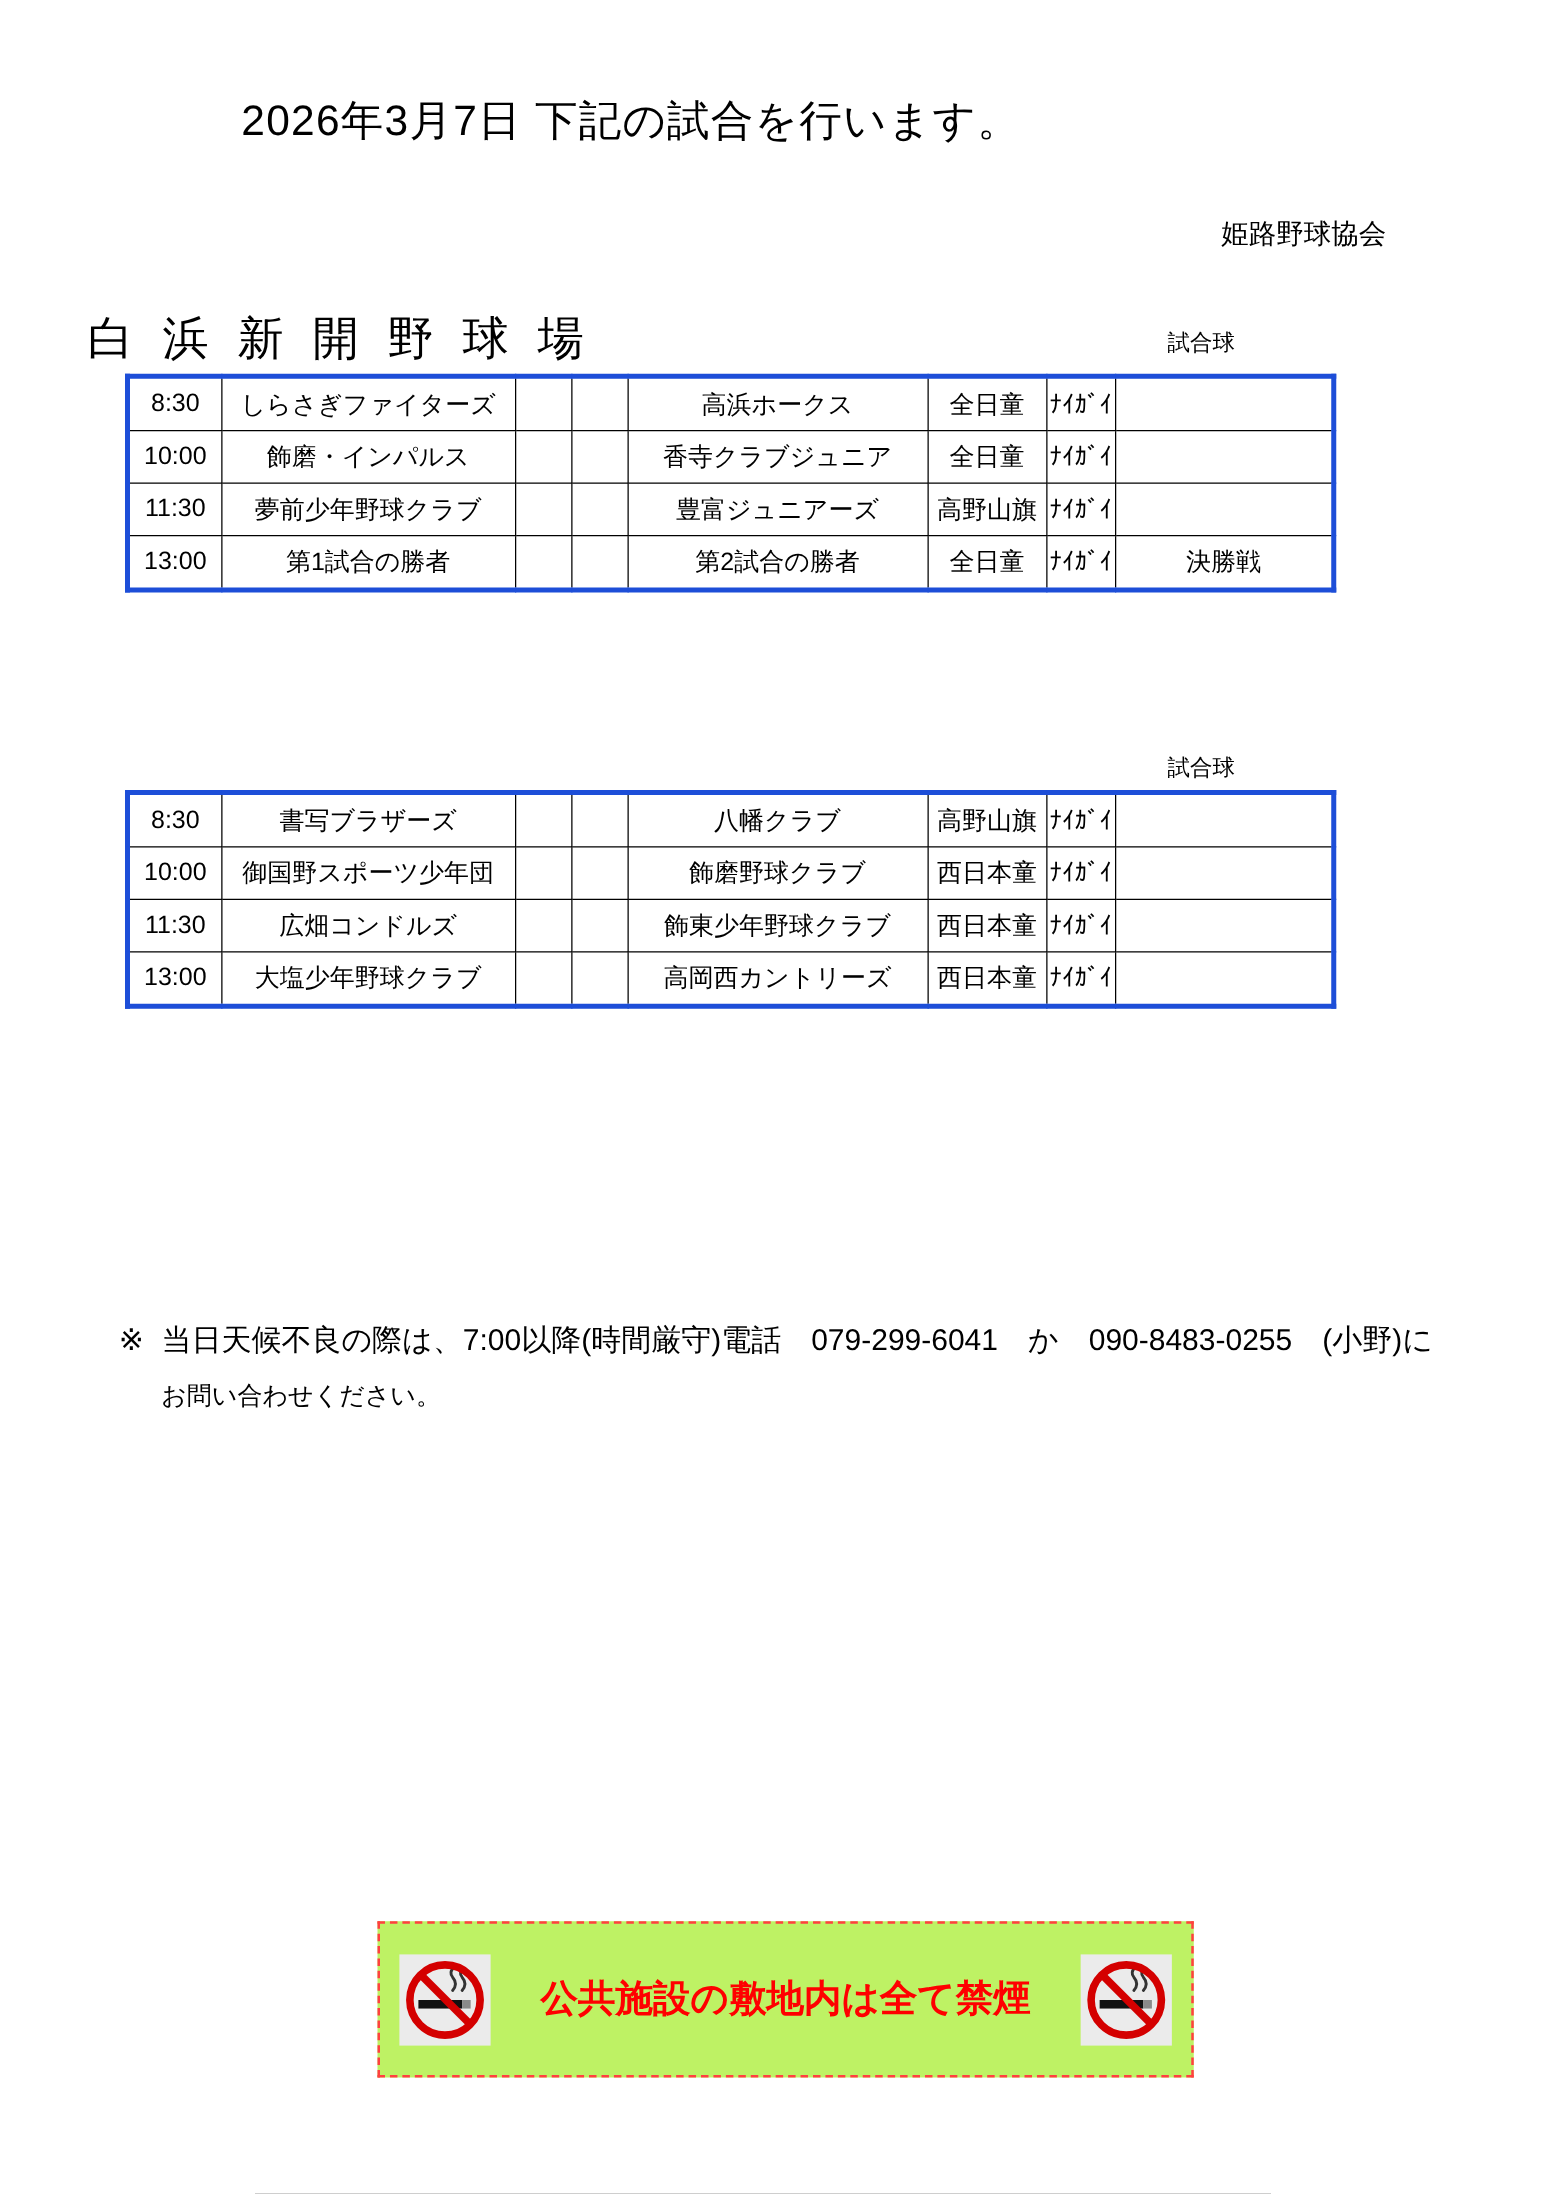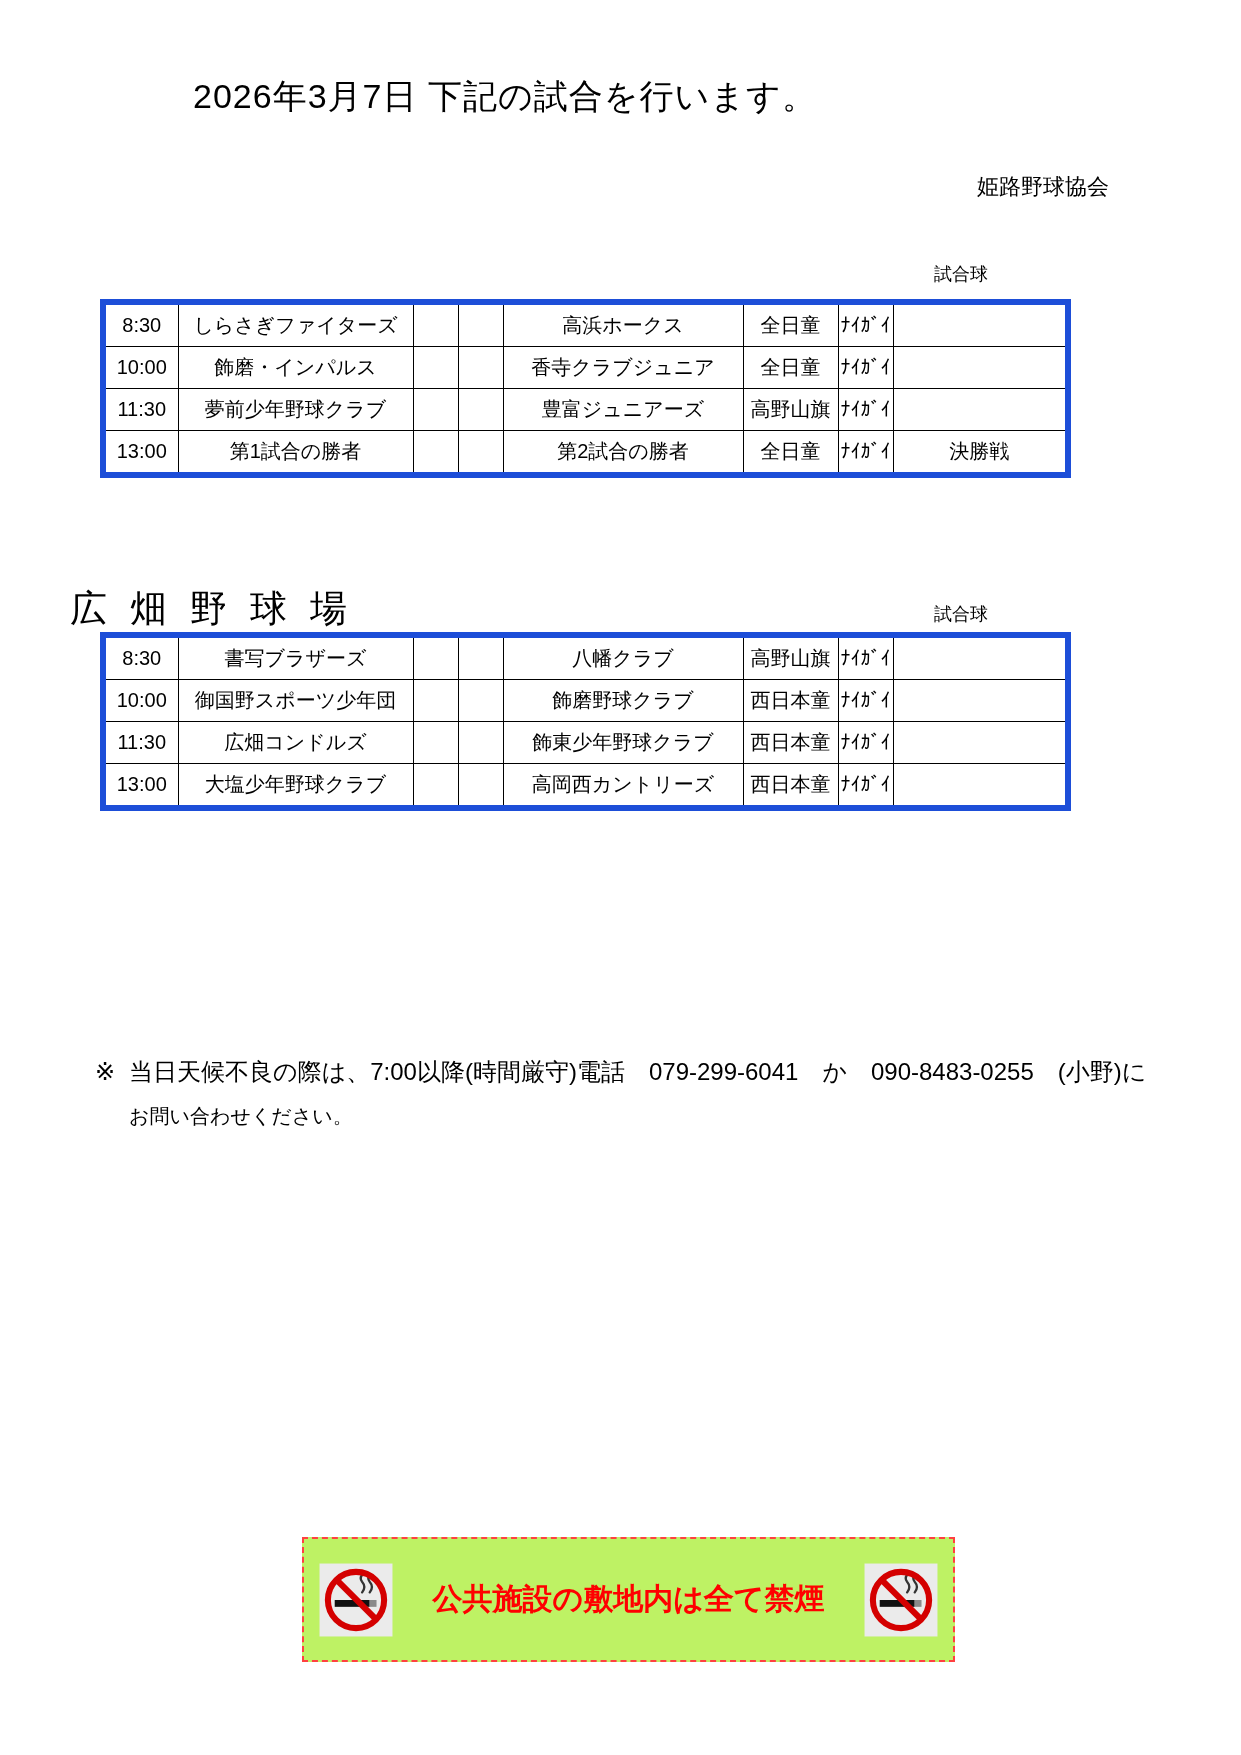--- a/index.html
+++ b/index.html
@@ -41,21 +41,21 @@
     white-space: nowrap;
   }
   .ball-header-1 { top: 262px; }
   .ball-header-2 { top: 602px; }
 
   table.sched {
     position: absolute;
     left: 100px;
     border-collapse: collapse;
     table-layout: fixed;
-    border: 6px solid #1d4ed8;
+    border: 4px solid #1d4ed8;
   }
   .sched-1 { top: 299px; }
   .sched-2 { top: 632px; }
   table.sched td {
     border: 1px solid #000;
     height: 41px;
     padding: 0;
     text-align: center;
     vertical-align: middle;
     font-size: 20px;
@@ -101,20 +101,21 @@
 </style>
 </head>
 <body>
 
 <div class="page">
 
   <div class="abs doc-title">2026年3月7日 下記の試合を行います。</div>
 
   <div class="abs org-name">姫路野球協会</div>
 
+  <div class="abs venue-name venue-1-name">白浜新開野球場</div>
   <div class="abs ball-header ball-header-1">試合球</div>
 
   <table class="sched sched-1">
     <colgroup>
       <col style="width:75px">
         <col style="width:235px">
         <col style="width:45px">
         <col style="width:45px">
       <col style="width:240px">
         <col style="width:95px">
@@ -158,21 +159,20 @@
         <td class="c-score"></td>
         <td class="c-score"></td>
         <td class="c-team">第2試合の勝者</td>
         <td class="c-div">全日童</td>
         <td class="c-ball">ﾅｲｶﾞｲ</td>
         <td class="c-note">決勝戦</td>
       </tr>
     </tbody>
   </table>
 
-  <div class="abs venue-name venue-2-name">広畑野球場</div>
   <div class="abs ball-header ball-header-2">試合球</div>
 
   <table class="sched sched-2">
     <colgroup>
       <col style="width:75px">
         <col style="width:235px">
         <col style="width:45px">
         <col style="width:45px">
       <col style="width:240px">
         <col style="width:95px">

